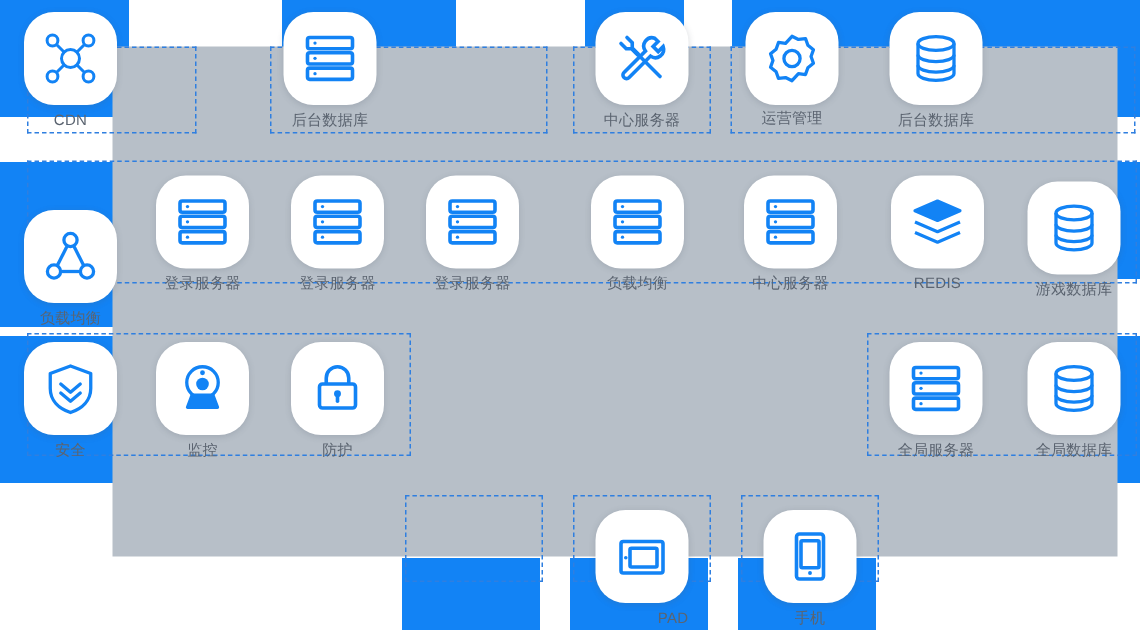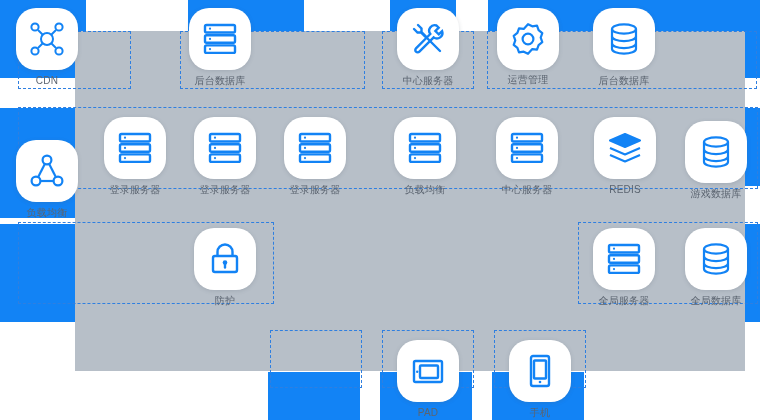--- a/index.html
+++ b/index.html
@@ -245,21 +245,42 @@
       <svg width="38" height="38" viewBox="0 0 38 38" fill="none" stroke="#1283f5" stroke-width="2.2">
         <ellipse cx="19" cy="9" rx="12" ry="4.6"></ellipse>
         <path d="M7 9v20c0 2.5 5.4 4.6 12 4.6s12-2.1 12-4.6V9"></path>
         <path d="M7 16.5c0 2.5 5.4 4.6 12 4.6s12-2.1 12-4.6"></path>
         <path d="M7 23.5c0 2.5 5.4 4.6 12 4.6s12-2.1 12-4.6"></path>
       </svg>
     </div>
     <div class="cap">游戏数据库</div>
   </div>
 
-
+  <div class="node" style="left:16px;top:228px;">
+    <div class="tile">
+      <svg width="38" height="38" viewBox="0 0 38 38" fill="none" stroke="#1283f5" stroke-width="2.2" stroke-linejoin="round" stroke-linecap="round">
+        <path d="M19 4L5.5 9v10c0 8 5.8 13.4 13.5 16 7.7-2.6 13.5-8 13.5-16V9z"></path>
+        <polyline points="12.5,16 19,21.5 25.5,16"></polyline>
+        <polyline points="12.5,22 19,27.5 25.5,22"></polyline>
+      </svg>
+    </div>
+    <div class="cap">安全</div>
+  </div>
+
+  <div class="node" style="left:104px;top:228px;">
+    <div class="tile">
+      <svg width="38" height="38" viewBox="0 0 38 38" fill="none" stroke="#1283f5" stroke-width="2.2">
+        <circle cx="19" cy="15" r="10.5"></circle>
+        <circle cx="19" cy="16" r="4.2" fill="#1283f5" stroke="none"></circle>
+        <circle cx="19" cy="8.5" r="1.6" fill="#1283f5" stroke="none"></circle>
+        <path d="M12 23.5l-3 8h20l-3-8z" fill="#1283f5" stroke="#1283f5" stroke-linejoin="round"></path>
+      </svg>
+    </div>
+    <div class="cap">监控</div>
+  </div>
 
   <div class="node" style="left:194px;top:228px;">
     <div class="tile">
       <svg width="38" height="38" viewBox="0 0 38 38" fill="none" stroke="#1283f5" stroke-width="2.4" stroke-linejoin="round">
         <path d="M11.5 16V12a7.5 7.5 0 0115 0v4"></path>
         <rect x="7" y="16" width="24" height="16" rx="2"></rect>
         <circle cx="19" cy="22.5" r="2.3" fill="#1283f5" stroke="none"></circle>
         <line x1="19" y1="24" x2="19" y2="27.5" stroke-linecap="round"></line>
       </svg>
     </div>
@@ -286,21 +307,21 @@
         <ellipse cx="19" cy="9" rx="12" ry="4.6"></ellipse>
         <path d="M7 9v20c0 2.5 5.4 4.6 12 4.6s12-2.1 12-4.6V9"></path>
         <path d="M7 16.5c0 2.5 5.4 4.6 12 4.6s12-2.1 12-4.6"></path>
         <path d="M7 23.5c0 2.5 5.4 4.6 12 4.6s12-2.1 12-4.6"></path>
       </svg>
     </div>
     <div class="cap">全局数据库</div>
   </div>
 
 
-  <div class="node" style="left:397px;top:340px;">
+  <div class="node" style="left:397px;top:340px;text-align:right;">
     <div class="tile">
       <svg width="38" height="38" viewBox="0 0 38 38" fill="none" stroke="#1283f5" stroke-width="2.4">
         <rect x="5" y="9" width="28" height="21" rx="1.5"></rect>
         <rect x="11" y="13.5" width="18" height="12.5" rx="1"></rect>
         <circle cx="8.2" cy="19.8" r="1.2" fill="#1283f5" stroke="none"></circle>
       </svg>
     </div>
     <div class="cap">PAD</div>
   </div>
 

